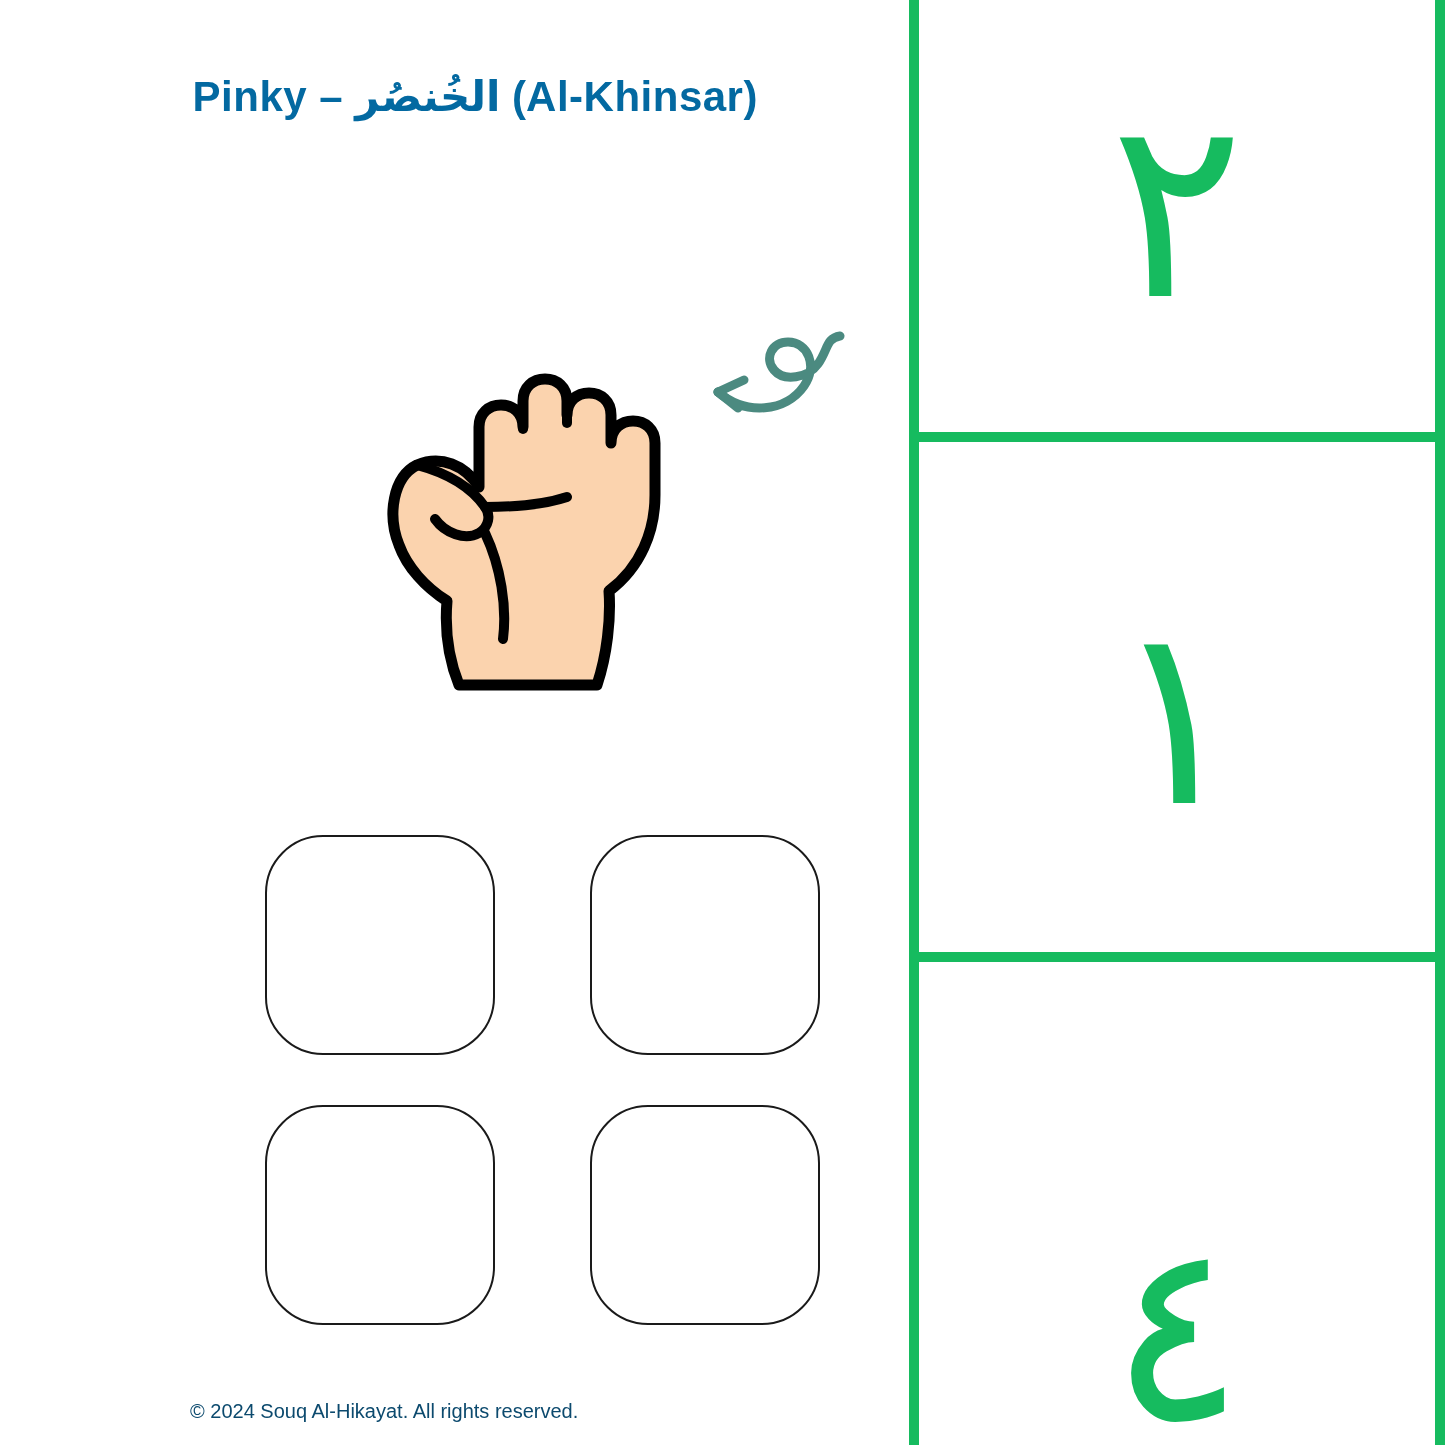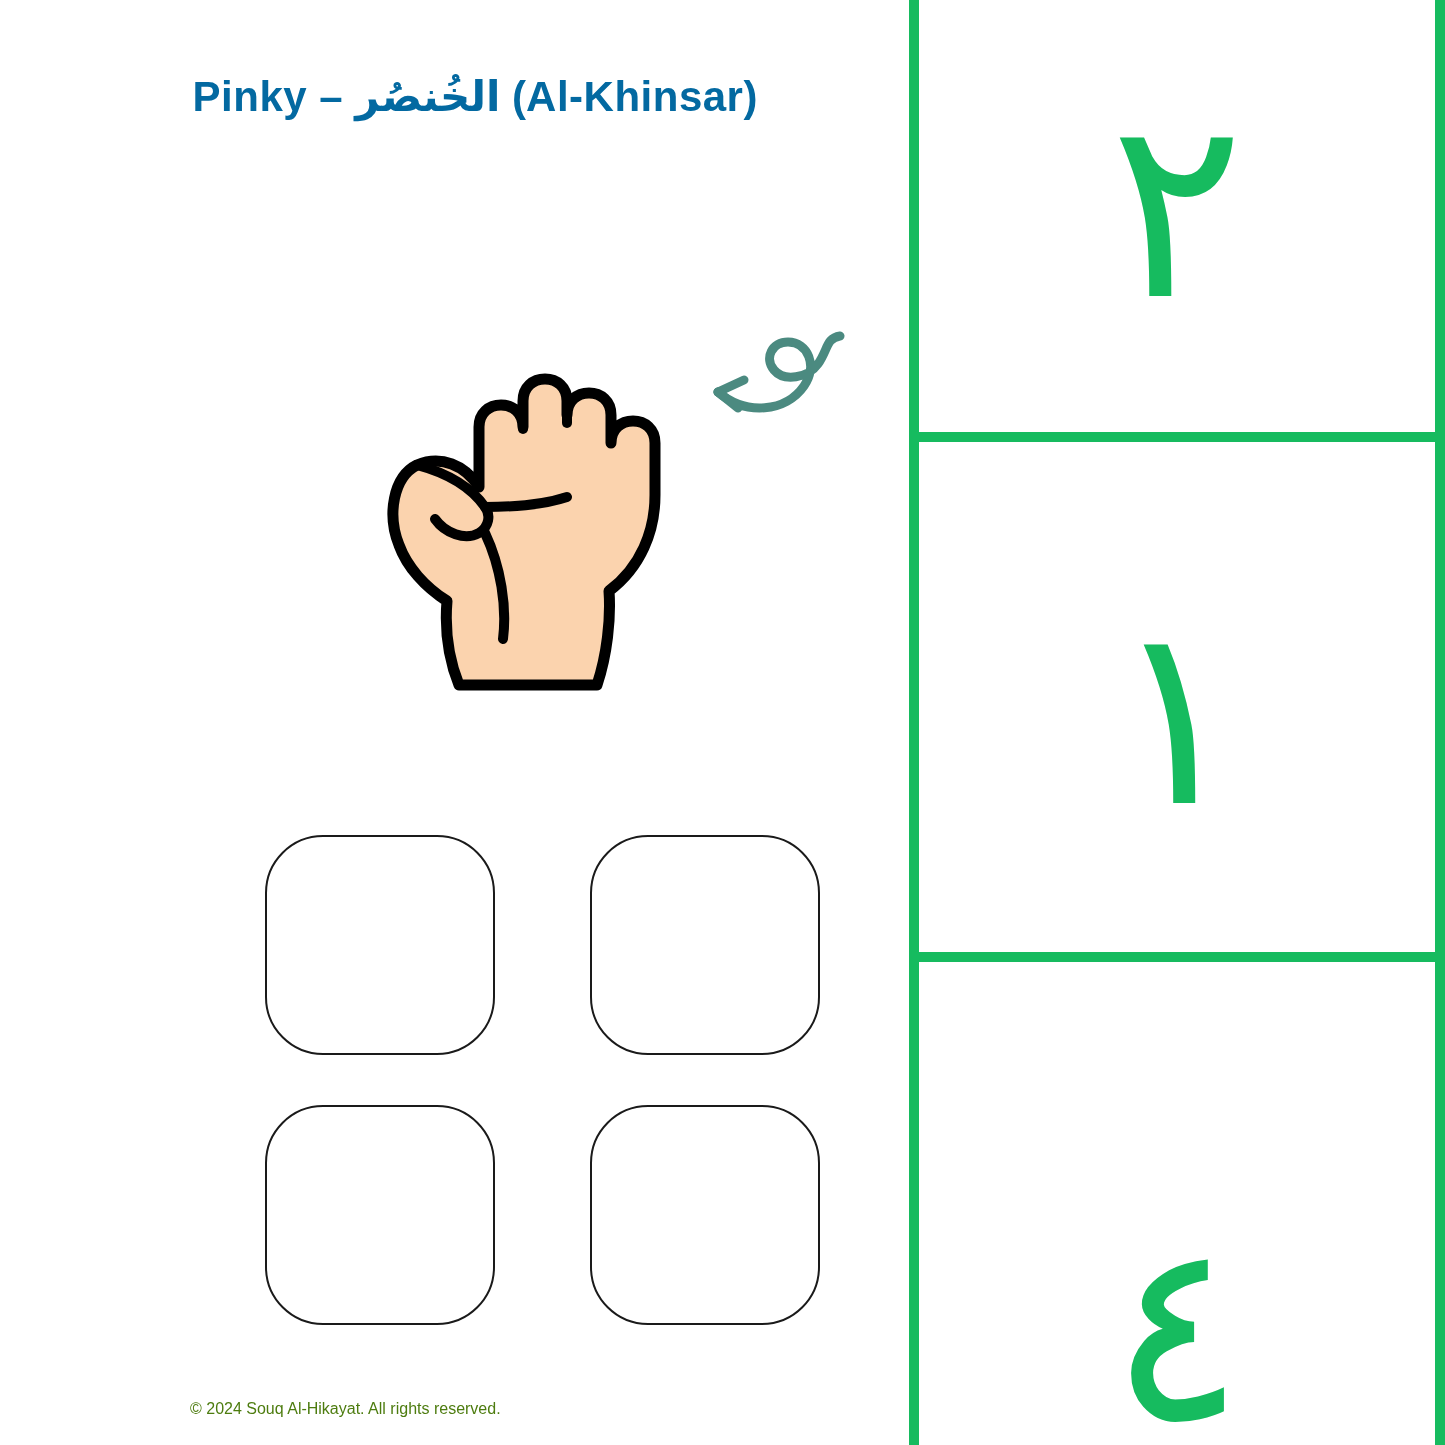--- a/index.html
+++ b/index.html
@@ -80,22 +80,22 @@
   .box.r0 { top: 0; }
   .box.r1 { top: 270px; }
   .box.c0 { left: 0; }
   .box.c1 { left: 325px; }
 
   
   .copyright {
     position: absolute;
     left: 190px;
     top: 1400px;
-    font-size: 16px;
-    color: #4d7c0f;
+    font-size: 20px;
+    color: #0c4a6e;
     white-space: nowrap;
   }
 
   
   .grid {
     position: absolute;
     left: 909px;
     top: 0;
     width: 536px;
     height: 1445px;

